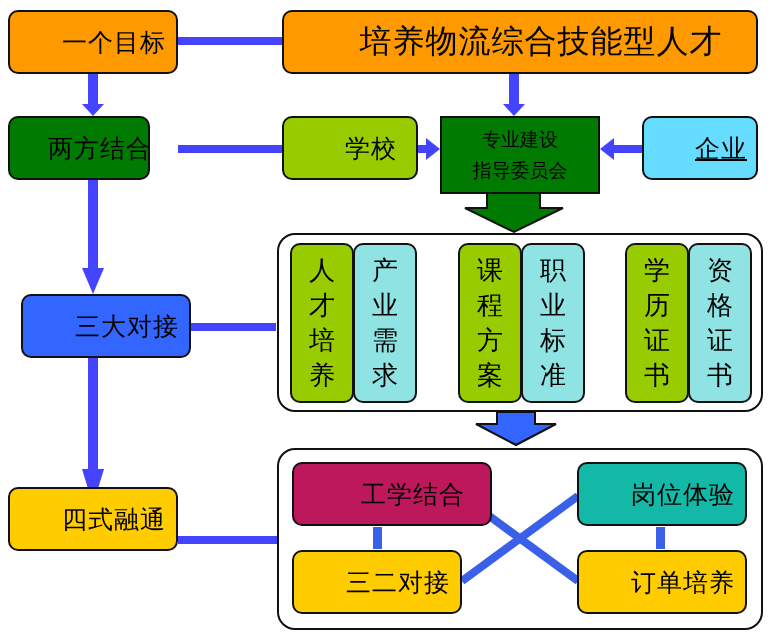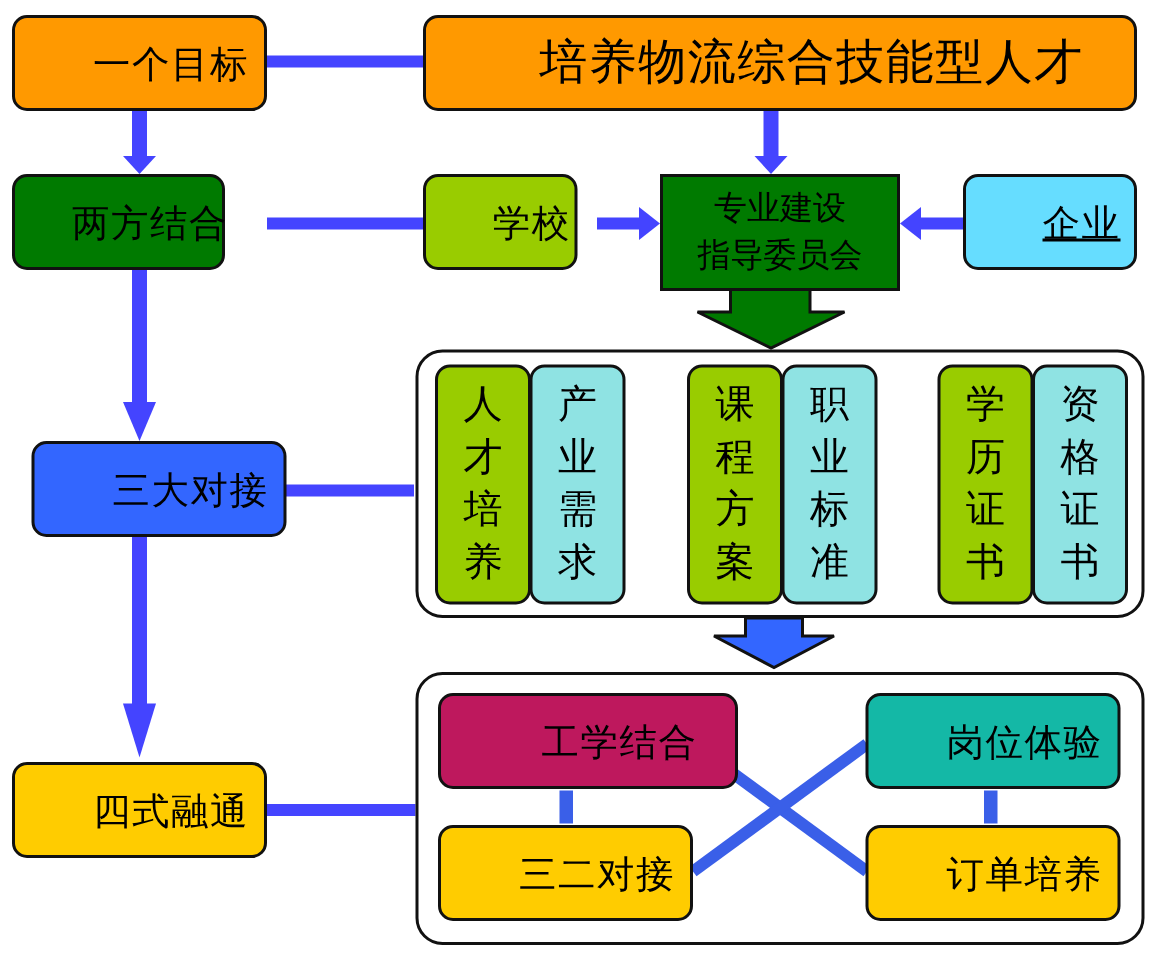--- a/index.html
+++ b/index.html
@@ -64,27 +64,27 @@
   </g>
   <g fill="#4444FF">
     <rect x="597" y="314" width="28" height="8"></rect>
     <polygon points="599,307 599,329 585,318"></polygon>
   </g>
 </svg>
 
 <div class="box lbl" style="left:8px;top:10px;width:170px;height:64px;background:#FF9900;">一个目标</div>
 <div class="box lbl" style="left:8px;top:116px;width:142px;height:64px;background:#007A00;">两方结合</div>
 <div class="box lbl" style="left:21px;top:294px;width:170px;height:64px;background:#3366FF;">三大对接</div>
-<div class="box lbl" style="left:8px;top:508px;width:170px;height:64px;background:#FFCC00;">四式融通</div>
+<div class="box lbl" style="left:8px;top:487px;width:170px;height:64px;background:#FFCC00;">四式融通</div>
 
 <div class="box lbl" style="left:282px;top:10px;width:476px;height:64px;background:#FF9900;font-size:32px;">培养物流综合技能型人才</div>
 
-<div class="box lbl" style="left:282px;top:116px;width:103px;height:64px;background:#99CC00;">学校</div>
+<div class="box lbl" style="left:282px;top:116px;width:136px;height:64px;background:#99CC00;">学校</div>
 
-<div style="position:absolute;left:440px;top:116px;width:160px;height:78px;box-sizing:border-box;border:2px solid #111;background:#007A00;display:flex;flex-direction:column;align-items:center;justify-content:center;font-size:22px;line-height:31px;color:#000;">
+<div style="position:absolute;left:440px;top:116px;width:160px;height:78px;box-sizing:border-box;border:2px solid #111;background:#007A00;display:flex;flex-direction:column;align-items:center;justify-content:center;font-size:19px;line-height:31px;color:#000;">
   <span>专业建设</span>
   <span>指导委员会</span>
 </div>
 
 <div class="box lbl" style="left:642px;top:116px;width:116px;height:64px;background:#66DDFF;text-decoration:underline;">企业</div>
 
 <div class="frame" style="left:277px;top:233px;width:486px;height:179px;"></div>
 
 <div class="vbox" style="left:290px;top:243px;width:64px;height:160px;background:#99CC00;">
   <span>人</span>

